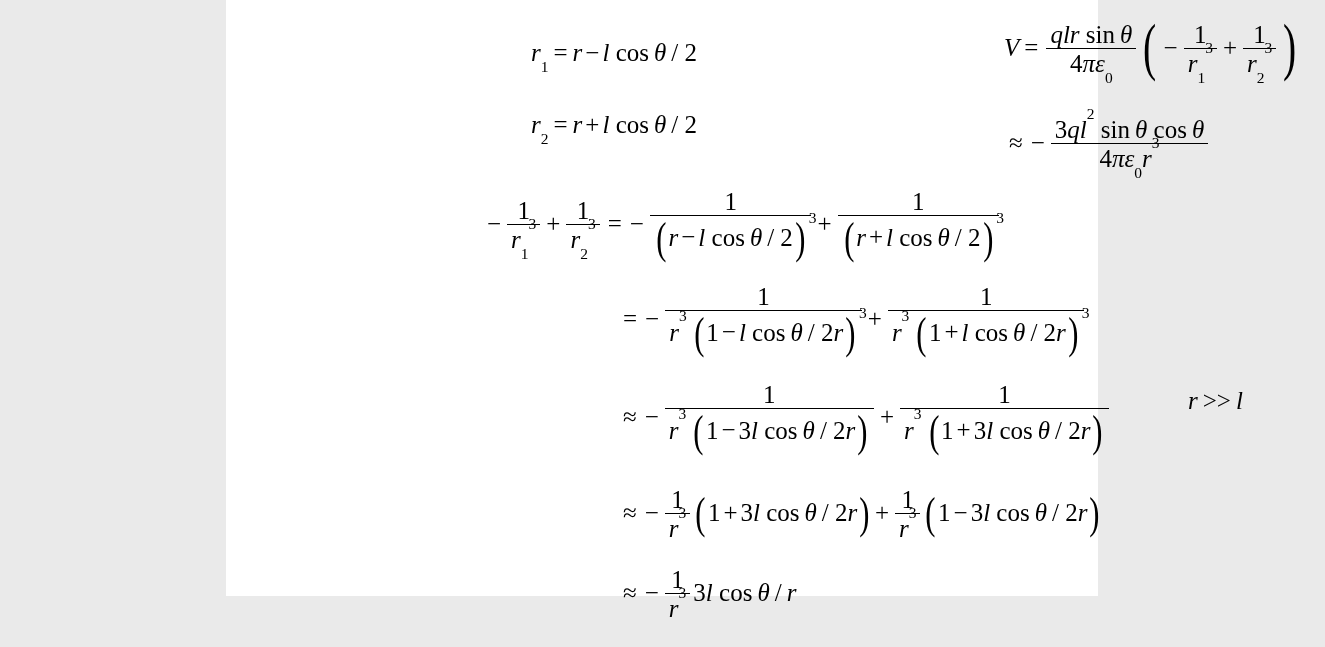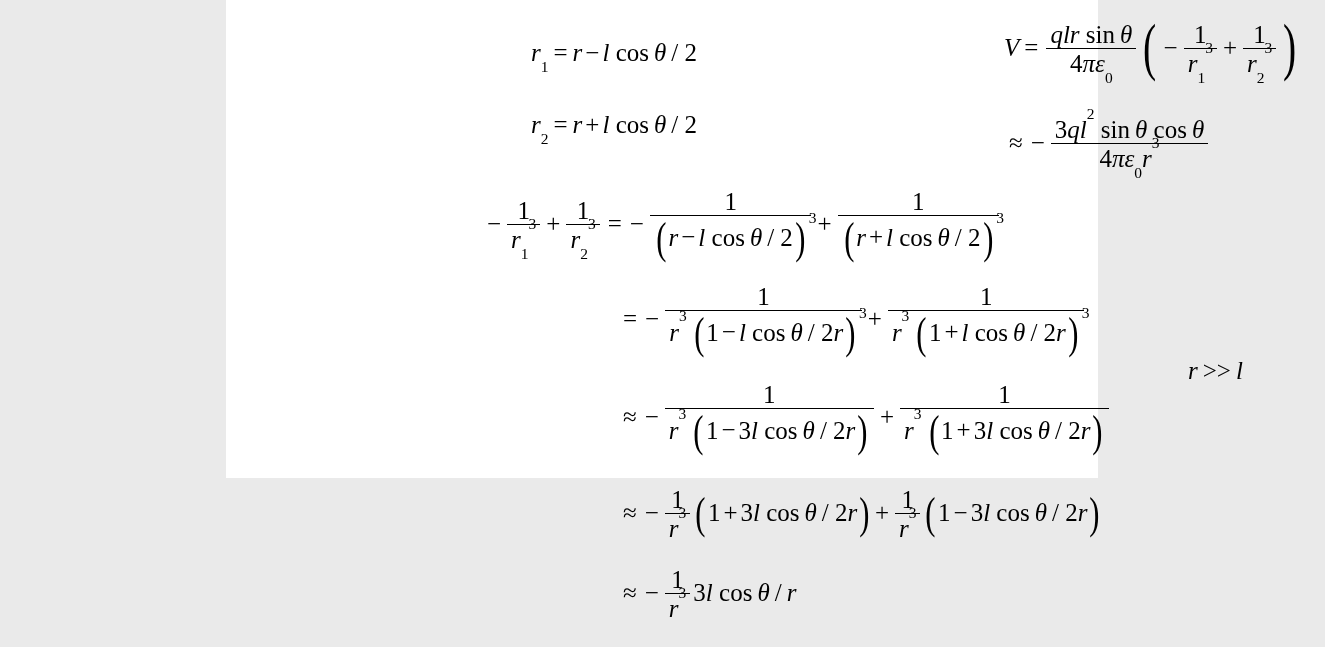--- a/index.html
+++ b/index.html
@@ -11,21 +11,21 @@
     height: 647px;
     background: #eaeaea;
     font-family: "Liberation Serif", serif;
     overflow: hidden;
   }
   .page {
     position: absolute;
     left: 226px;
     top: 0;
     width: 872px;
-    height: 478px;
+    height: 596px;
     background: #ffffff;
   }
   .math {
     font-family: "Liberation Serif", serif;
     color: #000;
     font-size: 25px;
     line-height: 1;
     white-space: nowrap;
   }
   .it { font-style: italic; }
@@ -100,21 +100,21 @@
 
   #eq-r1  { left: 305px; top: 40px; }
   #eq-r2  { left: 305px; top: 112px; }
   #eq-V   { left: 778px; top: 18px; }
   #eq-Vapprox { left: 778px; top: 118px; }
   #eq-line1 { left: 258px; top: 190px; }
   #eq-line2 { left: 392px; top: 285px; }
   #eq-line3 { left: 392px; top: 383px; }
   #eq-line4 { left: 392px; top: 488px; }
   #eq-line5 { left: 392px; top: 568px; }
-  #eq-cond { left: 962px; top: 358px; }
+  #eq-cond { left: 962px; top: 388px; }
 </style>
 </head>
 <body>
 
 <div class="page">
 
   <div class="blk math" id="eq-r1">
     <span class="it">r</span><sub class="up">1</sub><span class="rel">=</span><span class="it">r</span><span class="op">−</span><span class="it">l</span>&nbsp;<span class="up">cos</span> <span class="it">θ</span> <span class="up">/ 2</span>
   </div>
 

